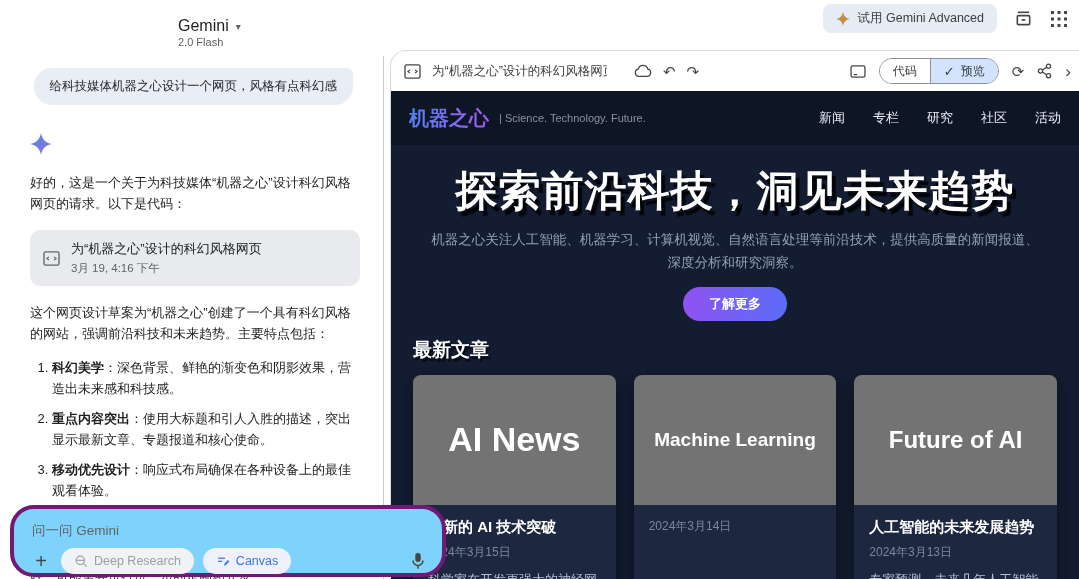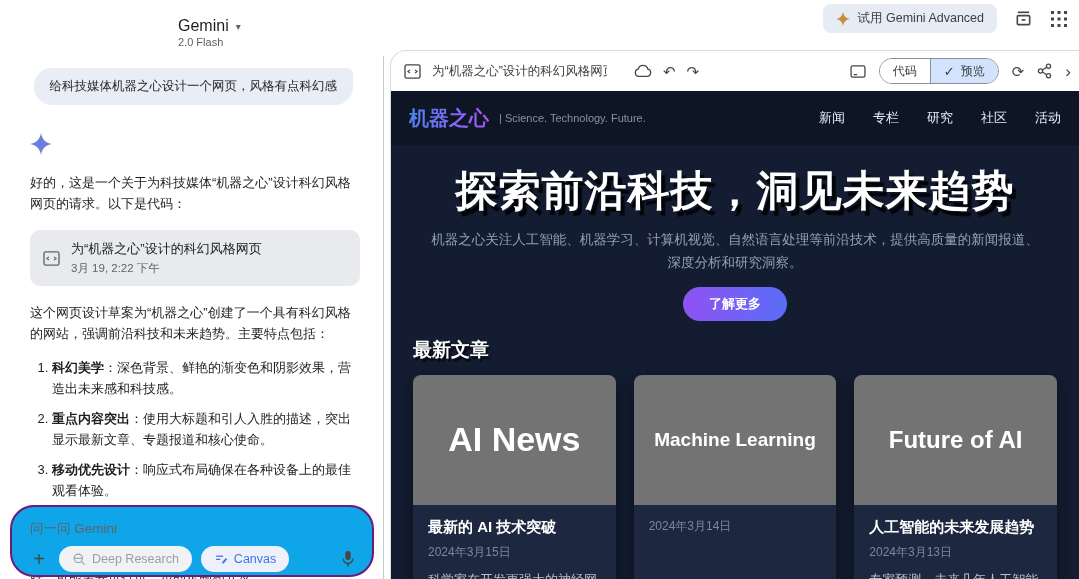--- a/index.html
+++ b/index.html
@@ -28,22 +28,22 @@
   .doc-card { background:#e8eaee; border-radius:10px; padding:10px 13px; display:flex; align-items:center;
     gap:11px; margin:16px 0; cursor:pointer; }
   .doc-title { font-size:13px; color:#202124; }
   .doc-time { font-size:11.5px; color:#5f6368; margin-top:3px; }
   ol.features { margin:12px 0; padding-left:22px; font-size:13px; line-height:1.62; }
   ol.features li { margin-bottom:9px; }
   .flabel { font-weight:bold; }
   .chat-scrollbar { position:absolute; left:383px; top:56px; width:1px; height:523px; background:#c7cacd; }
 
   
-  .input-wrap { position:absolute; left:10px; bottom:2px; width:364px; height:72px; background:#0ea5e9;
-    border:2px solid #701a75; border-radius:24px; padding:12px 16px 9px; z-index:5; }
+  .input-wrap { position:absolute; left:10px; bottom:2px; width:436px; height:72px; background:#7dd3fc;
+    border:4px solid #701a75; border-radius:24px; padding:12px 16px 9px; z-index:5; }
   .input-wrap input { border:none; outline:none; width:100%; font-size:13.5px; color:#1f1f1f;
     font-family:inherit; background:transparent; }
   .input-wrap input::placeholder { color:#5f6368; }
   .input-row { display:flex; align-items:center; gap:9px; margin-top:9px; }
   .plus-btn { font-size:20px; color:#444746; width:22px; text-align:center; cursor:pointer; line-height:1; }
   .chip { display:flex; align-items:center; gap:6px; border-radius:999px; padding:6px 13px; font-size:12.5px; cursor:pointer; }
   .chip.disabled { background:#f0f2f5; color:#9aa0a6; }
   .chip.active { background:#eef1fb; color:#3f74e8; }
   .mic { margin-left:auto; cursor:pointer; display:flex; align-items:center; }
 
@@ -148,21 +148,21 @@
 
   <p class="rtext">好的，这是一个关于为科技媒体“机器之心”设计科幻风格网页的请求。以下是代码：</p>
 
   <div class="doc-card">
     <svg width="17" height="15" viewBox="0 0 20 18" fill="none" stroke="#5f6368" stroke-width="1.6">
       <rect x="1" y="1" width="18" height="16" rx="2"></rect>
       <path d="M7 7 L4.5 9 L7 11 M13 7 L15.5 9 L13 11" stroke-width="1.4"></path>
     </svg>
     <div>
       <div class="doc-title">为“机器之心”设计的科幻风格网页</div>
-      <div class="doc-time">3月 19, 2:22 下午</div>
+      <div class="doc-time">3月 19, 4:16 下午</div>
     </div>
   </div>
 
   <p class="rtext">这个网页设计草案为“机器之心”创建了一个具有科幻风格的网站，强调前沿科技和未来趋势。主要特点包括：</p>
 
   <ol class="features">
     <li><span class="flabel">科幻美学</span><span>：深色背景、鲜艳的渐变色和阴影效果，营造出未来感和科技感。</span></li>
     <li><span class="flabel">重点内容突出</span><span>：使用大标题和引人入胜的描述，突出显示最新文章、专题报道和核心使命。</span></li>
     <li><span class="flabel">移动优先设计</span><span>：响应式布局确保在各种设备上的最佳观看体验。</span></li>
     <li><span class="flabel">互动元素</span><span>：悬停效果和动画为用户交互增添活力。</span></li>

